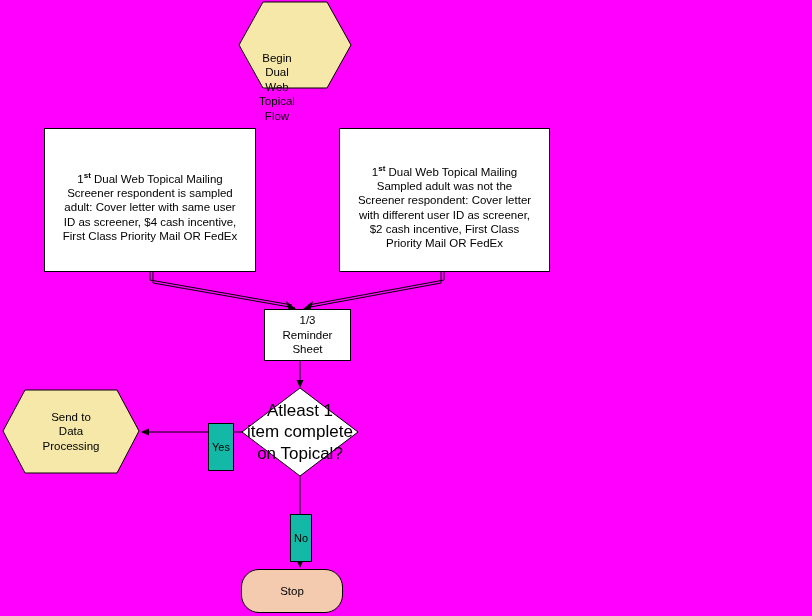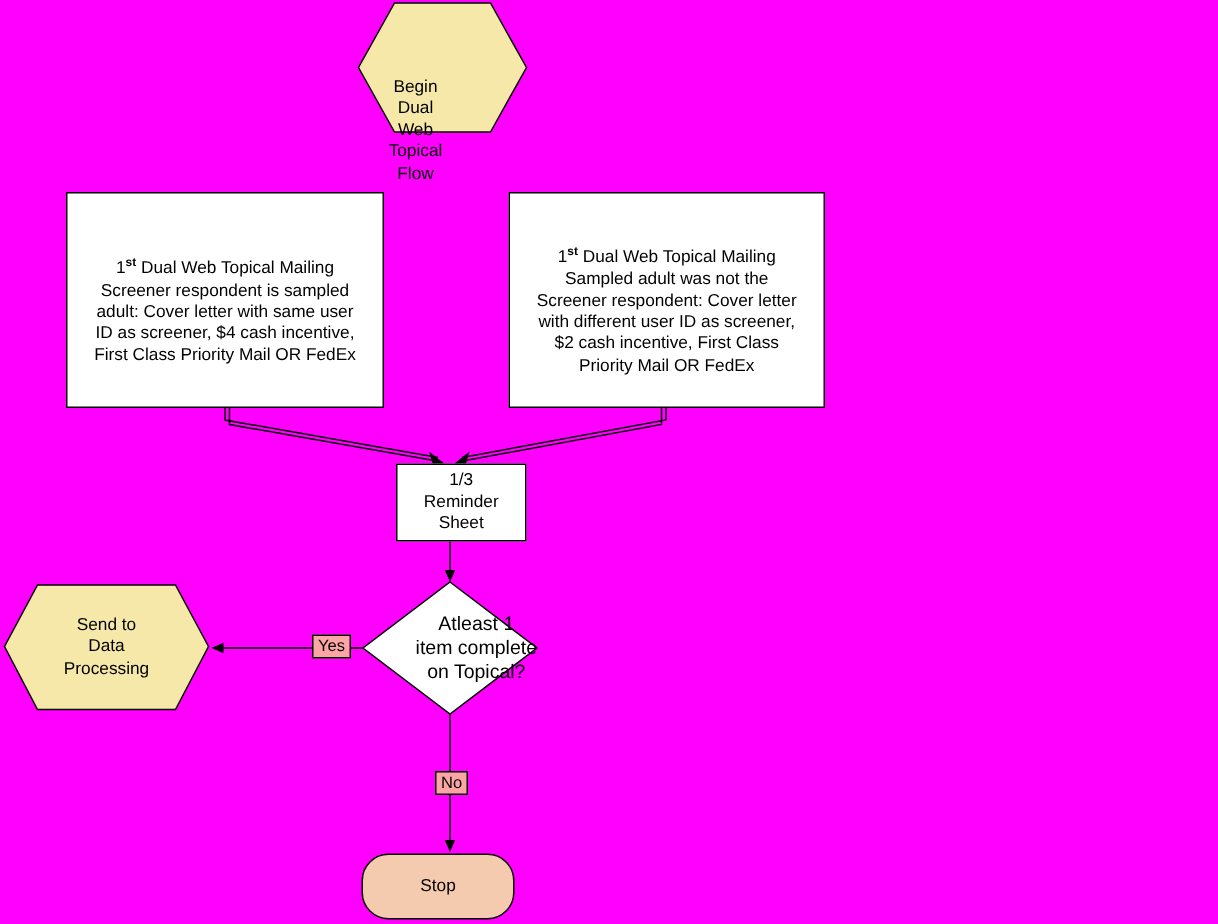--- a/index.html
+++ b/index.html
@@ -40,38 +40,38 @@
   .diamond-wrap {
     position: absolute;
   }
   .diamond-label {
     position: absolute;
     left: 0; top: 0;
     width: 100%;
     height: 100%;
     display: flex;
     align-items: center;
-    justify-content: flex-end;
+    justify-content: center;
     text-align: center;
-    font-size: 13px;
+    font-size: 17px;
     line-height: 1.25;
     white-space: pre-line;
     color: #000;
   }
   .stop {
     background: #F4CBAE;
     border: 1px solid #000;
     border-radius: 18px;
   }
   .edge-label {
     position: absolute;
-    background: #fca5a5;
+    background: #14b8a6;
     border: 1px solid #000;
     font-size: 11px;
-    padding: 0px 3px;
+    padding: 16px 3px;
     color: #000;
     line-height: 1.3;
   }
   .sup {
     font-size: 8px;
     vertical-align: super;
     font-weight: bold;
   }
 </style>
 </head>

